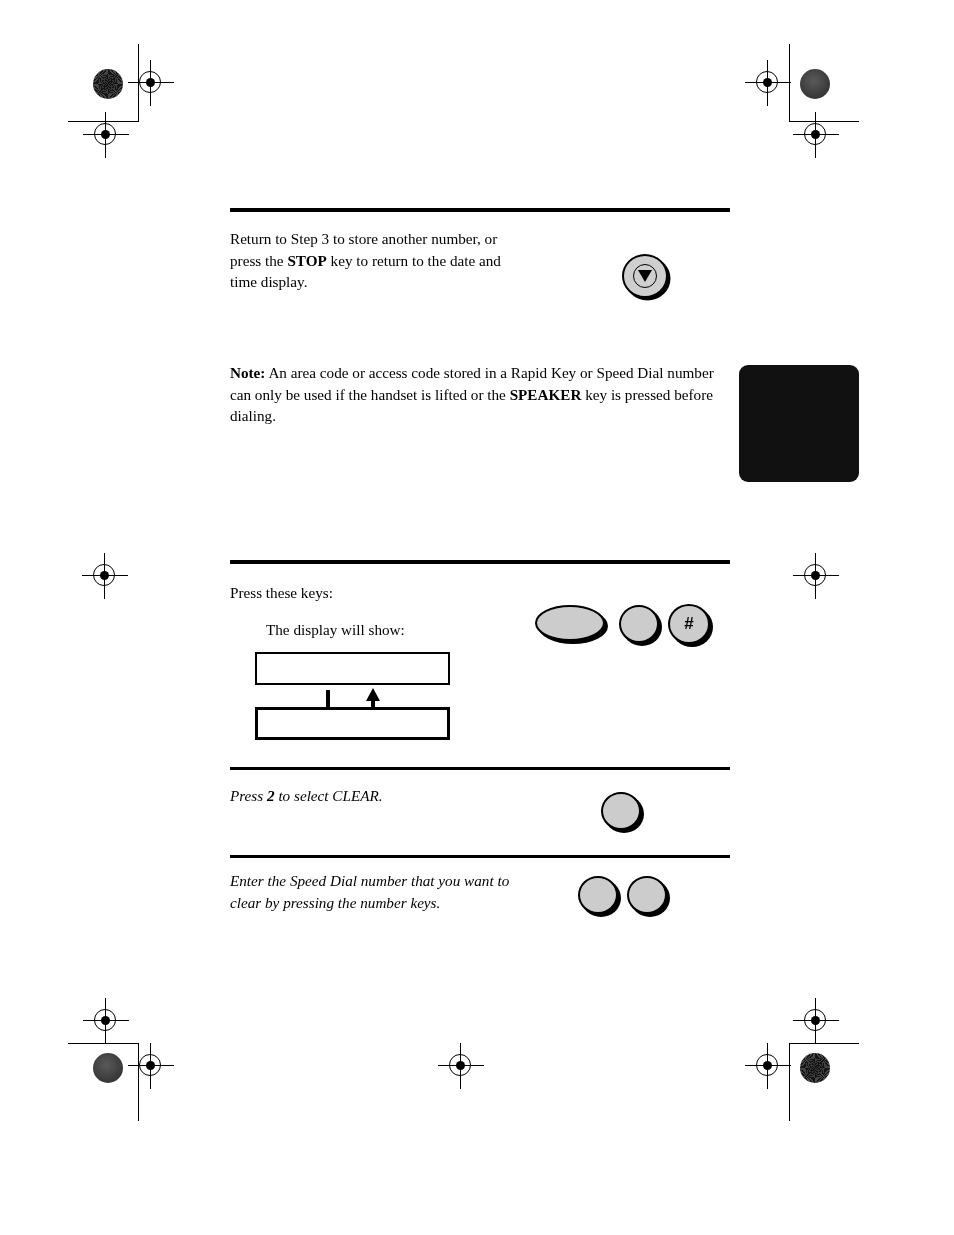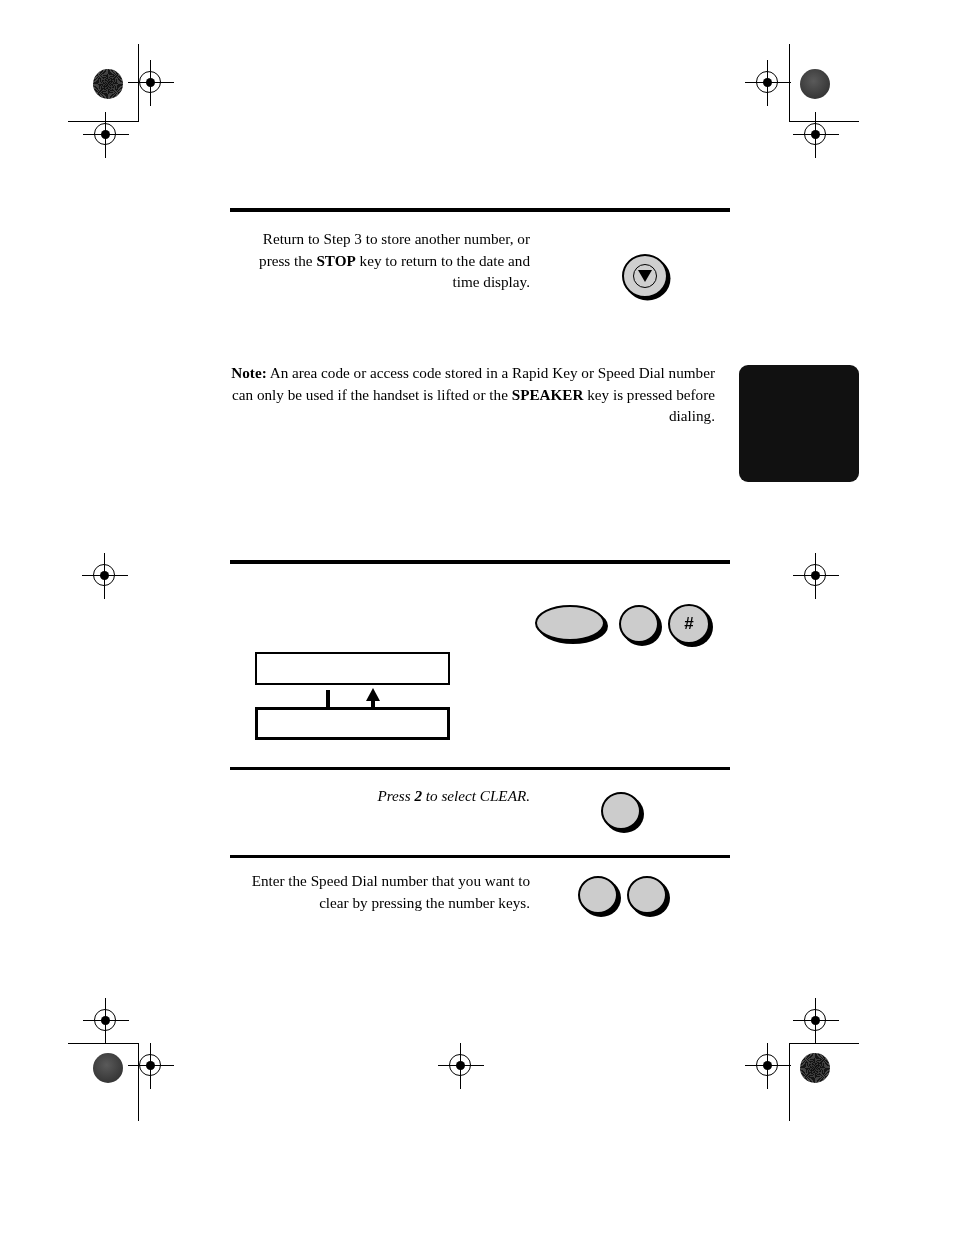--- a/index.html
+++ b/index.html
@@ -99,21 +99,20 @@
   .block {
     position: absolute;
     left: 0;
     width: 500px;
   }
   .para {
     font-size: 15.2px;
     line-height: 21.5px;
     margin: 0;
     width: 300px;
-    text-align: right;
   }
   .para.wide { width: 485px; }
   .para + .para { margin-top: 15px; margin-left: 36px; }
   .para b { font-weight: bold; }
   .para i { font-style: italic; }
 
   
   .lcd {
     position: absolute;
     box-sizing: border-box;
@@ -296,20 +295,24 @@
     </div>
 
     <div class="block" style="top:362px;">
       <p class="para wide">
         <b>Note:</b><span> An area code or access code stored in a Rapid Key or Speed Dial number can only be used if the handset is lifted or the </span><b>SPEAKER</b><span> key is pressed before dialing.</span>
       </p>
     </div>
 
     <div class="rule thick" style="top:560px;"></div>
 
+    <div class="block" style="top:582px;">
+      <p class="para">Press these keys:</p>
+      <p class="para">The display will show:</p>
+    </div>
 
     <div class="key oval" style="left:305px; top:605px; width:70px; height:36px;"></div>
     <div class="key" style="left:389px; top:605px; width:40px; height:38px;"></div>
     <div class="key hash-glyph" style="left:438px; top:604px; width:42px; height:40px;">
       <span>#</span>
     </div>
 
     <div class="lcd" style="left:25px; top:652px; width:195px; height:33px;"></div>
 
     <div class="arrow down" style="left:98px; top:690px;">
@@ -328,21 +331,21 @@
     <div class="block" style="top:785px;font-style:italic;">
       <p class="para">
         <span>Press </span><b>2</b><span> to select CLEAR.</span>
       </p>
     </div>
 
     <div class="key" style="left:371px; top:792px; width:40px; height:38px;"></div>
 
     <div class="rule med" style="top:855px;"></div>
 
-    <div class="block" style="top:870px;">
+    <div class="block" style="top:870px;font-style:italic;">
       <p class="para">Enter the Speed Dial number that you want to clear by pressing the number keys.</p>
     </div>
 
     <div class="key" style="left:348px; top:876px; width:40px; height:38px;"></div>
     <div class="key" style="left:397px; top:876px; width:40px; height:38px;"></div>
 
   </div>
 </div>
 
 </body></html>

